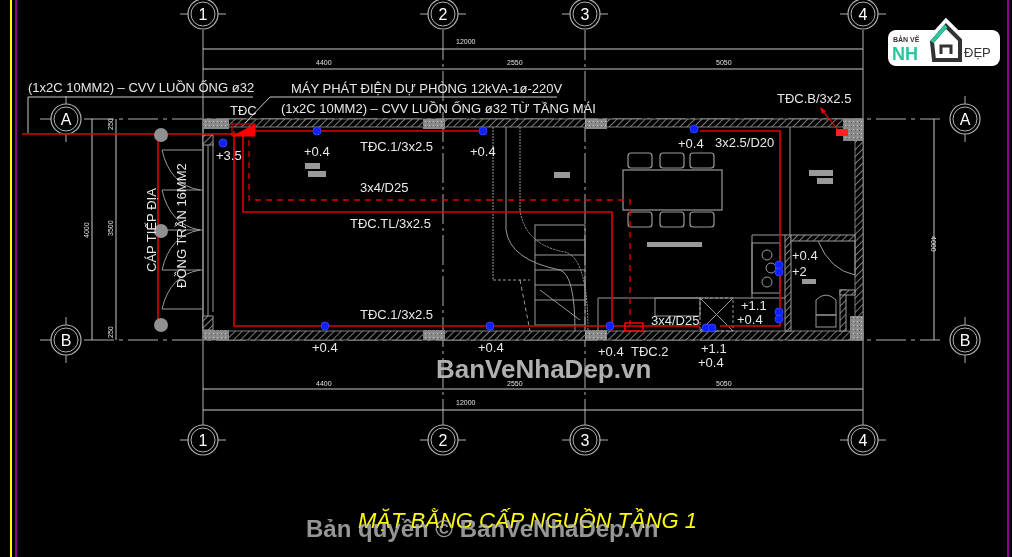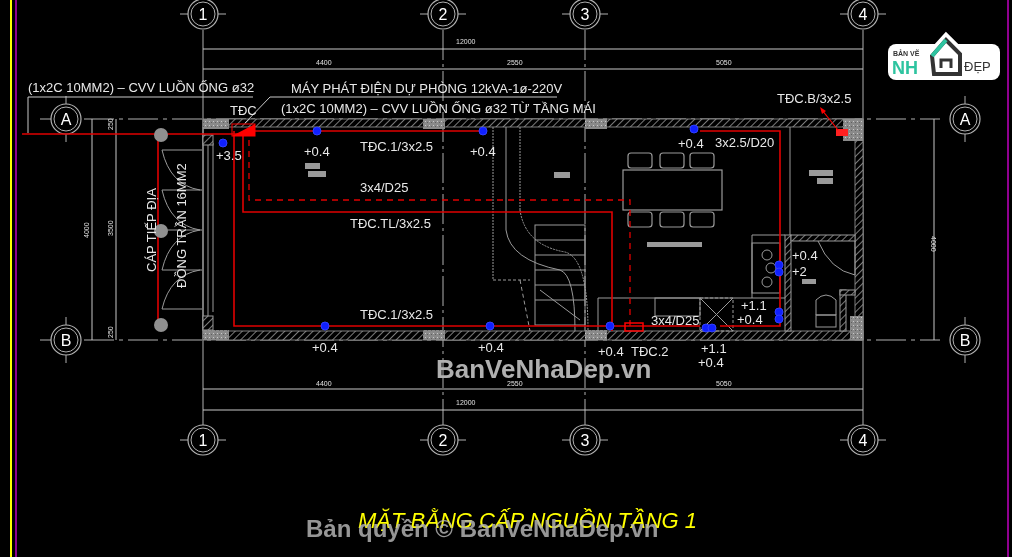--- a/index.html
+++ b/index.html
@@ -4,21 +4,21 @@
 <style>
   html, body { margin: 0; padding: 0; background: #000; }
   body { width: 1012px; height: 557px; overflow: hidden; position: relative; font-family: "Liberation Sans", sans-serif; }
   #canvas { position: absolute; left: 0; top: 0; width: 1012px; height: 557px; }
   svg text { font-family: "Liberation Sans Narrow", "Liberation Sans", sans-serif; }
   .cad-text { fill: #e8e8e8; font-size: 13px; }
   .cad-small { fill: #e0e0e0; font-size: 7px; }
   .grid-label { fill: #ffffff; font-size: 16px; }
   .wm { fill: #b0b0b0; font-weight: bold; font-family: "Liberation Sans", sans-serif; }
   .title { fill: #ffff00; font-style: italic; font-size: 22px; font-family: "Liberation Sans", sans-serif; }
-  .logo { position: absolute; left: 888px; top: 26px; width: 112px; height: 56px; }
+  .logo { position: absolute; left: 888px; top: 12px; width: 112px; height: 56px; }
 </style>
 </head>
 <body>
 
 <svg id="canvas" viewBox="0 0 1012 557" xmlns="http://www.w3.org/2000/svg">
   <defs>
     <pattern id="hatch" patternUnits="userSpaceOnUse" width="5" height="5" patternTransform="rotate(45)">
       <rect width="5" height="5" fill="#000"></rect>
       <line x1="0" y1="0" x2="0" y2="5" stroke="#9a9a9a" stroke-width="1.6"></line>
     </pattern>

